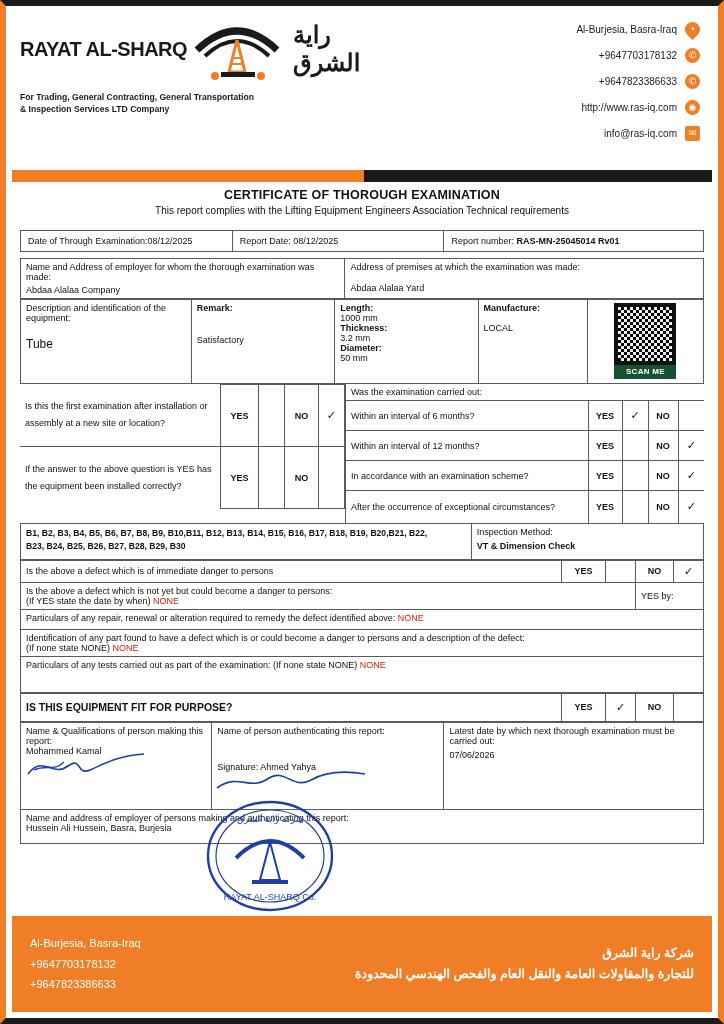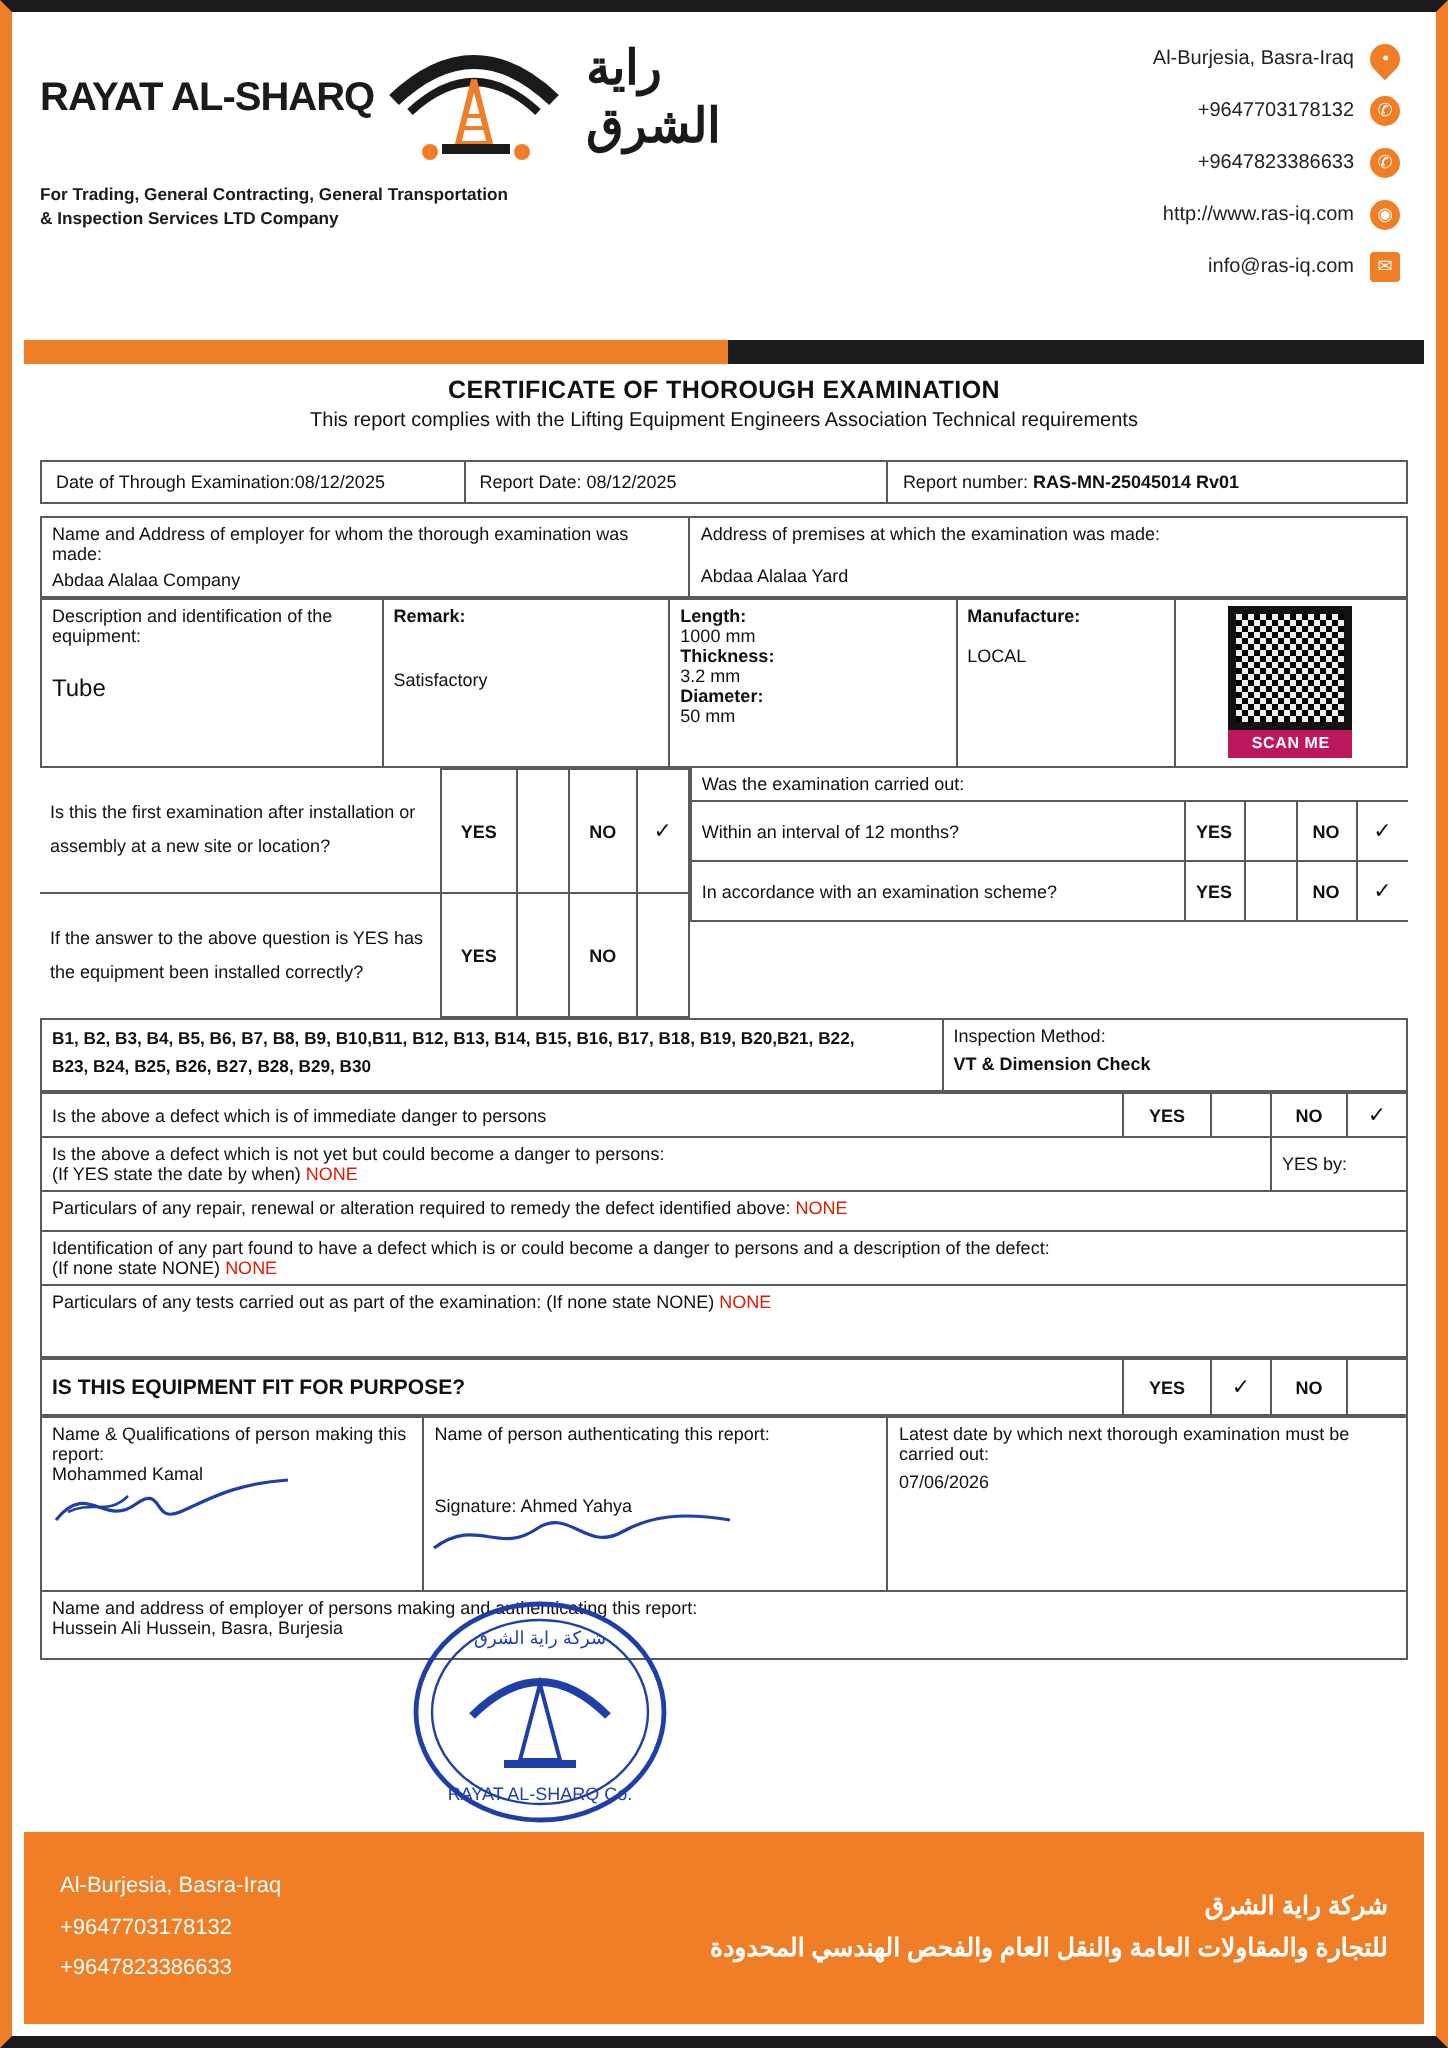--- a/index.html
+++ b/index.html
@@ -112,21 +112,21 @@
     position:relative;
   }
   .qr-inner{
     position:absolute;inset:4px;
     background:
       repeating-linear-gradient(90deg,#fff 0 3px,#111 3px 6px),
       repeating-linear-gradient(0deg,#fff 0 3px,#111 3px 6px);
     background-blend-mode:difference;
   }
   .qr-label{
-    background:#be185d;color:#fff;text-align:center;font-size:8px;font-weight:bold;
+    background:#14532d;color:#fff;text-align:center;font-size:8px;font-weight:bold;
     width:62px;margin:0 auto;padding:2px 0 3px;letter-spacing:0.3px;
   }
   .qr-box { width:74px; }
 
   .sig { position:relative; height:34px; }
   .sig svg { position:absolute; left:-2px; top:-4px; }
 
   
   .stamp {
     position:absolute;
@@ -302,32 +302,46 @@
           </tbody>
               </table>
         </td>
         <td style="padding:0;border:none">
           <table>
             <tbody>
                   <tr>
               <td colspan="5" style="border-top:none;border-right:none">Was the examination carried out:</td>
             </tr>
             <tr>
+              <td class="mid" style="height:30px">Within an interval of 6 months?</td>
+              <td class="yn mid" style="width:34px">YES</td>
+              <td class="tickcell mid">✓</td>
+              <td class="yn mid" style="width:30px">NO</td>
+              <td class="tickcell mid" style="border-right:none"></td>
+            </tr>
+            <tr>
               <td class="mid" style="height:30px">Within an interval of 12 months?</td>
               <td class="yn mid">YES</td>
               <td class="tickcell mid"></td>
               <td class="yn mid">NO</td>
               <td class="tickcell mid" style="border-right:none">✓</td>
             </tr>
             <tr>
               <td class="mid" style="height:30px">In accordance with an examination scheme?</td>
               <td class="yn mid">YES</td>
               <td class="tickcell mid"></td>
               <td class="yn mid">NO</td>
               <td class="tickcell mid" style="border-right:none">✓</td>
+            </tr>
+            <tr>
+              <td class="mid" style="height:32px;border-bottom:none">After the occurrence of exceptional circumstances?</td>
+              <td class="yn mid" style="border-bottom:none">YES</td>
+              <td class="tickcell mid" style="border-bottom:none"></td>
+              <td class="yn mid" style="border-bottom:none">NO</td>
+              <td class="tickcell mid" style="border-right:none;border-bottom:none">✓</td>
             </tr>
           </tbody>
               </table>
         </td>
       </tr>
     </tbody>
       </table>
 
     <table>
       <tbody>

